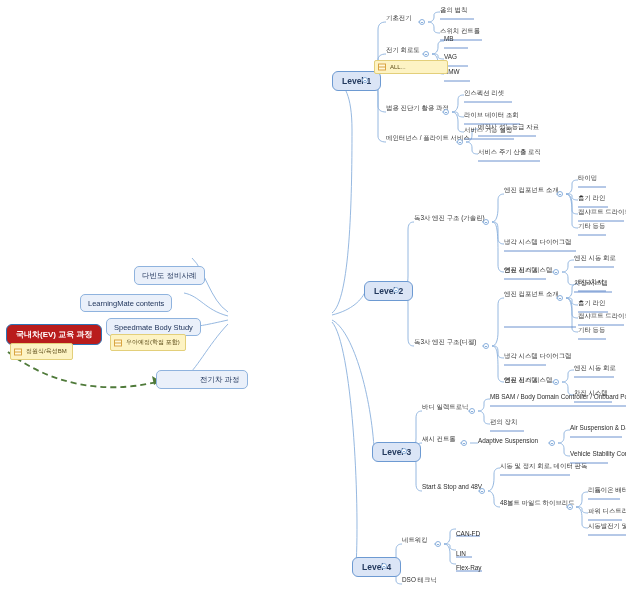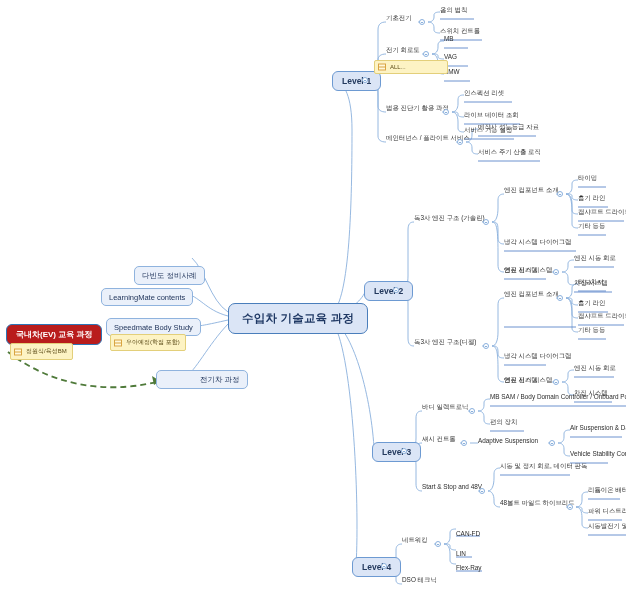--- a/index.html
+++ b/index.html
@@ -212,30 +212,29 @@
         <path d="M456,571 L482,571"></path>
       <path d="M402,591 L402,591"></path>
     </g>
 
     <g fill="none">
       <path d="M8,352 C60,392 120,392 160,381" stroke="#4f7a3a" stroke-width="1.8" stroke-dasharray="6,4"></path>
       <path d="M160,381 l-8,-5 l2,9 z" fill="#4f7a3a" stroke="none"></path>
     </g>
   </svg>
 
-  <div class="node root-node" style="left:228px;top:303px;">수입차 기술교육 과정</div>
 
   <div class="node dark-node" style="left:6px;top:324px;">국내차(EV) 교육 과정</div>
   <div class="note" style="left:10px;top:343px;">
     <span class="note-ico"></span>
     <span>정원식/육성BM</span>
   </div>
 
   <div class="node sub-node" style="left:134px;top:266px;">다빈도 정비사례</div>
-  <div class="node sub-node" style="left:80px;top:288px;margin-left:21px;">LearningMate contents</div>
+  <div class="node sub-node" style="left:80px;top:294px;">LearningMate contents</div>
   <div class="node sub-node" style="left:106px;top:318px;">Speedmate Body Study</div>
   <div class="note" style="left:110px;top:334px;">
     <span class="note-ico"></span>
     <span>우아예정(학점 포함)</span>
   </div>
   <div class="node sub-node" style="left:156px;top:370px;padding-left:43px;">전기차 과정</div>
 
   <div class="node level-node" style="left:332px;top:71px;">Level-1</div>
   <span class="toggle" style="left:362px;top:77px;"></span>
 

